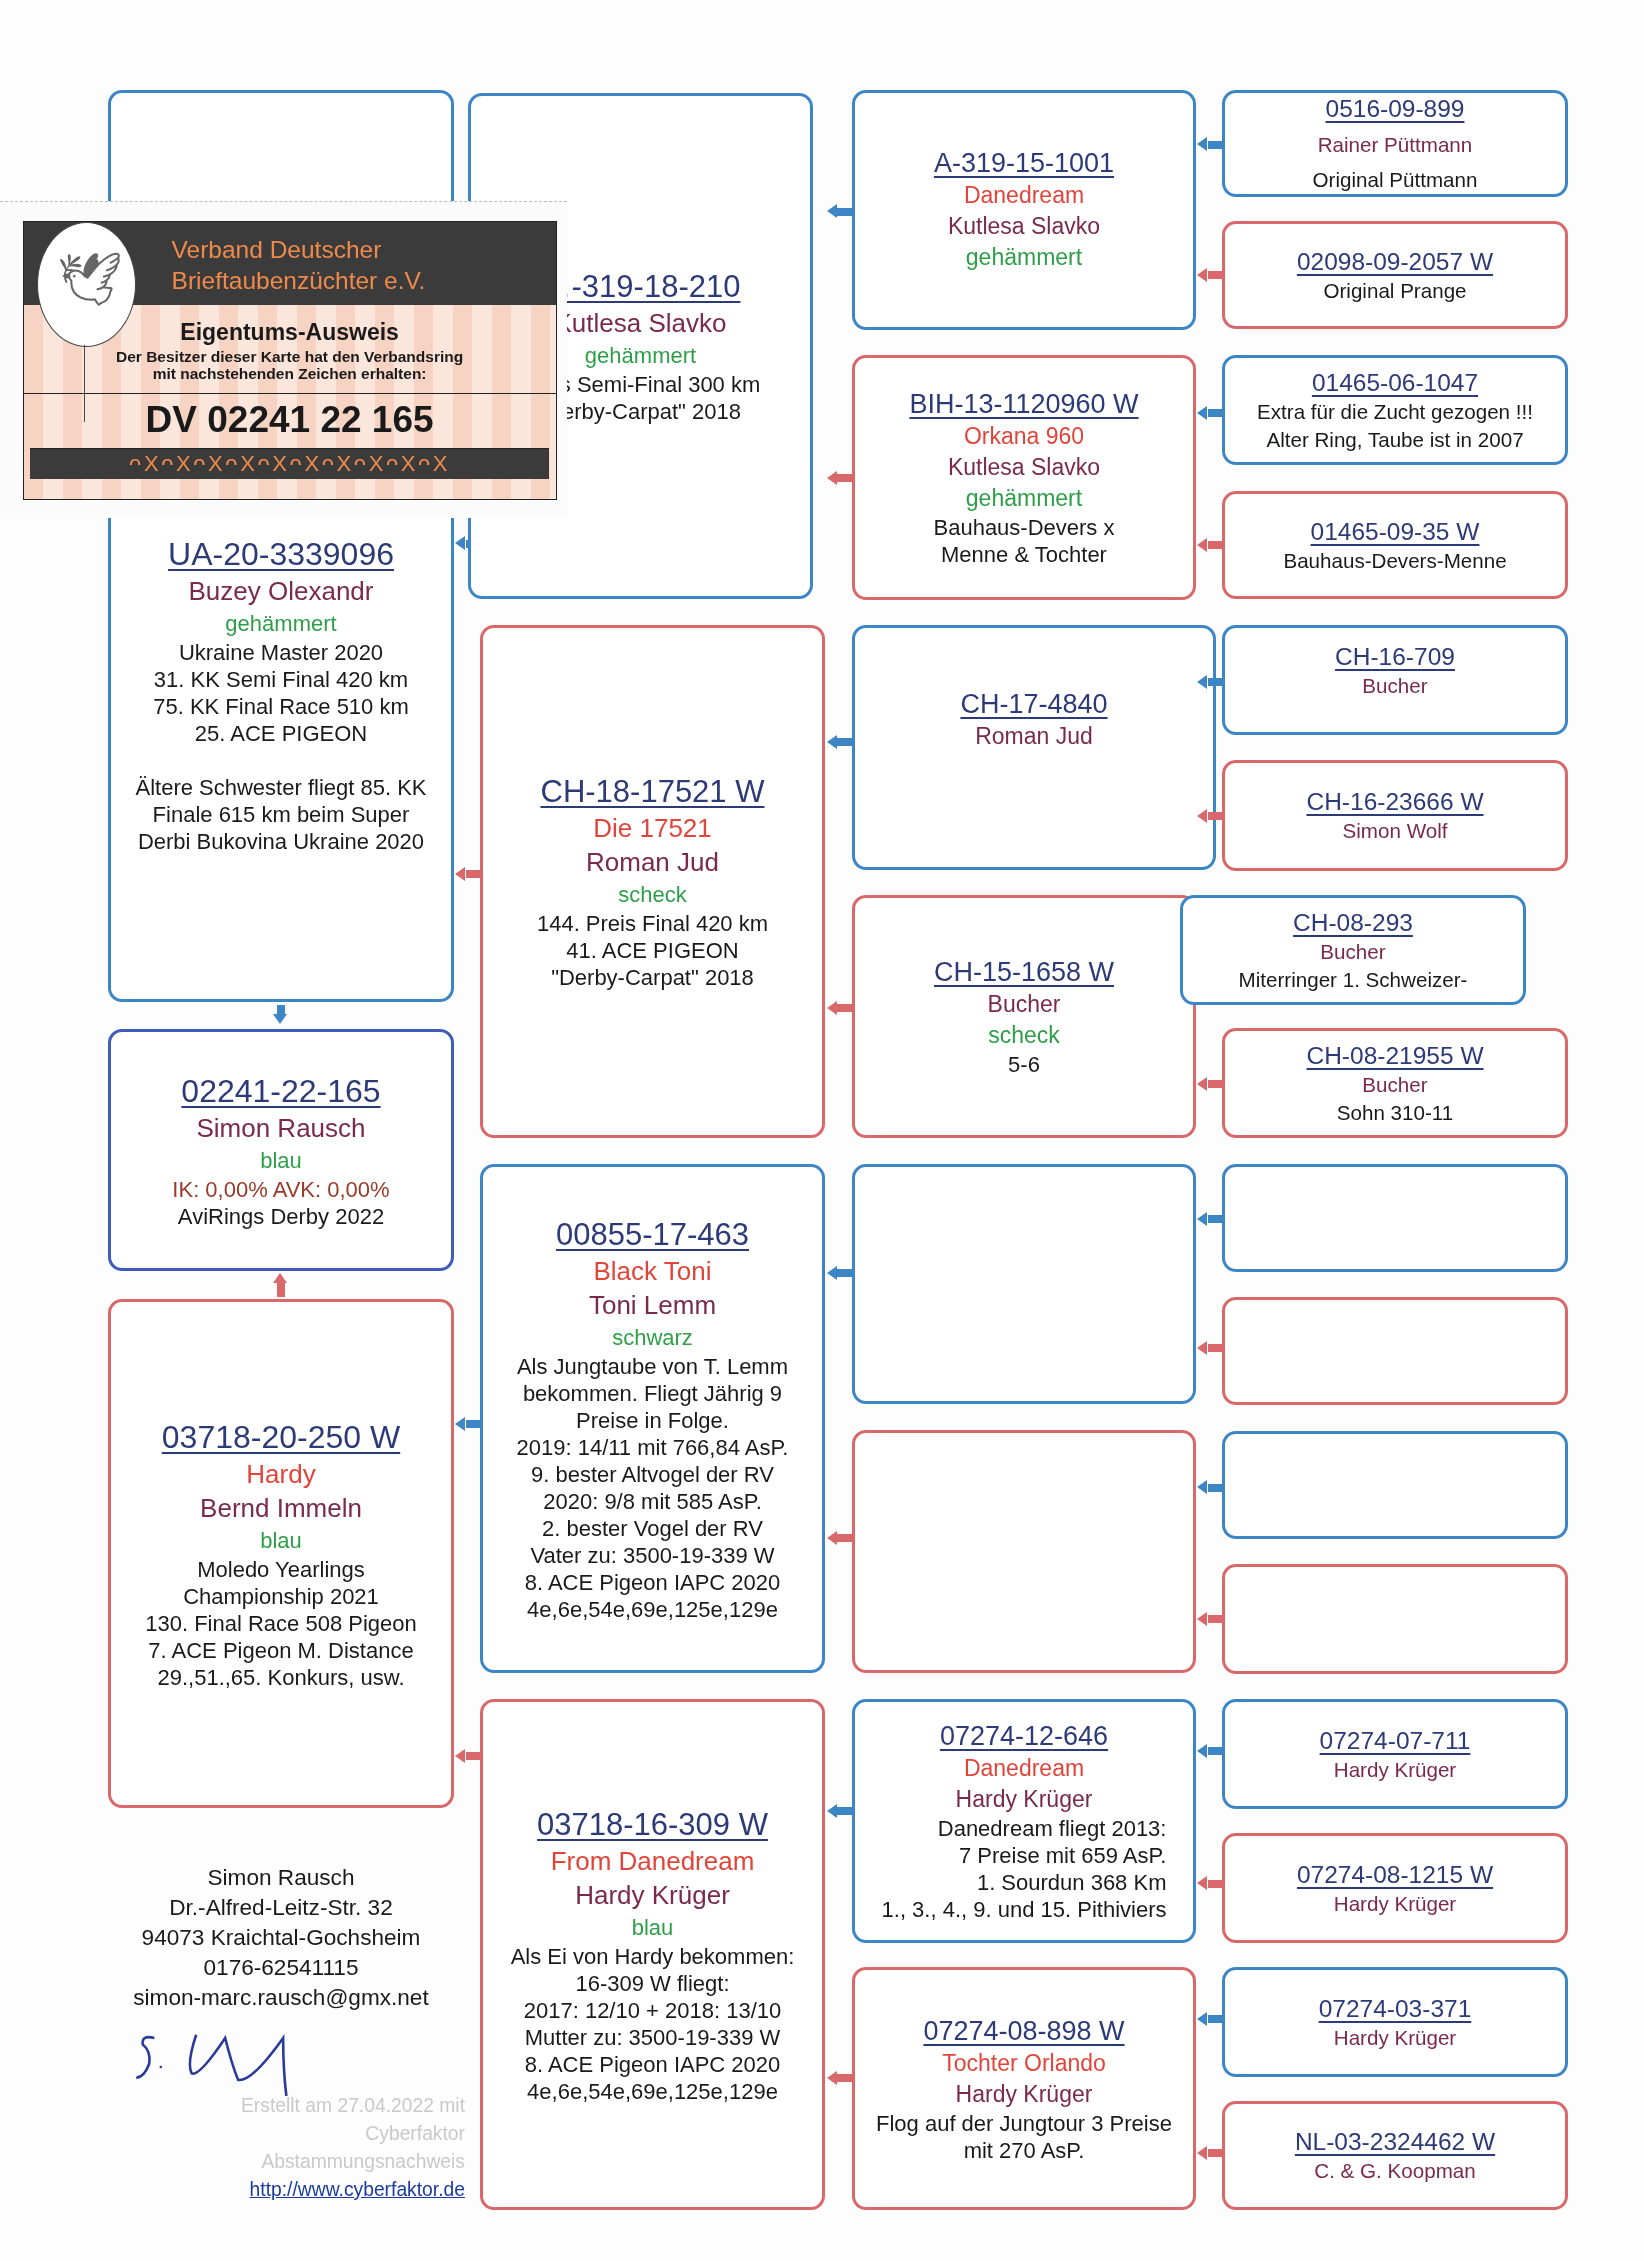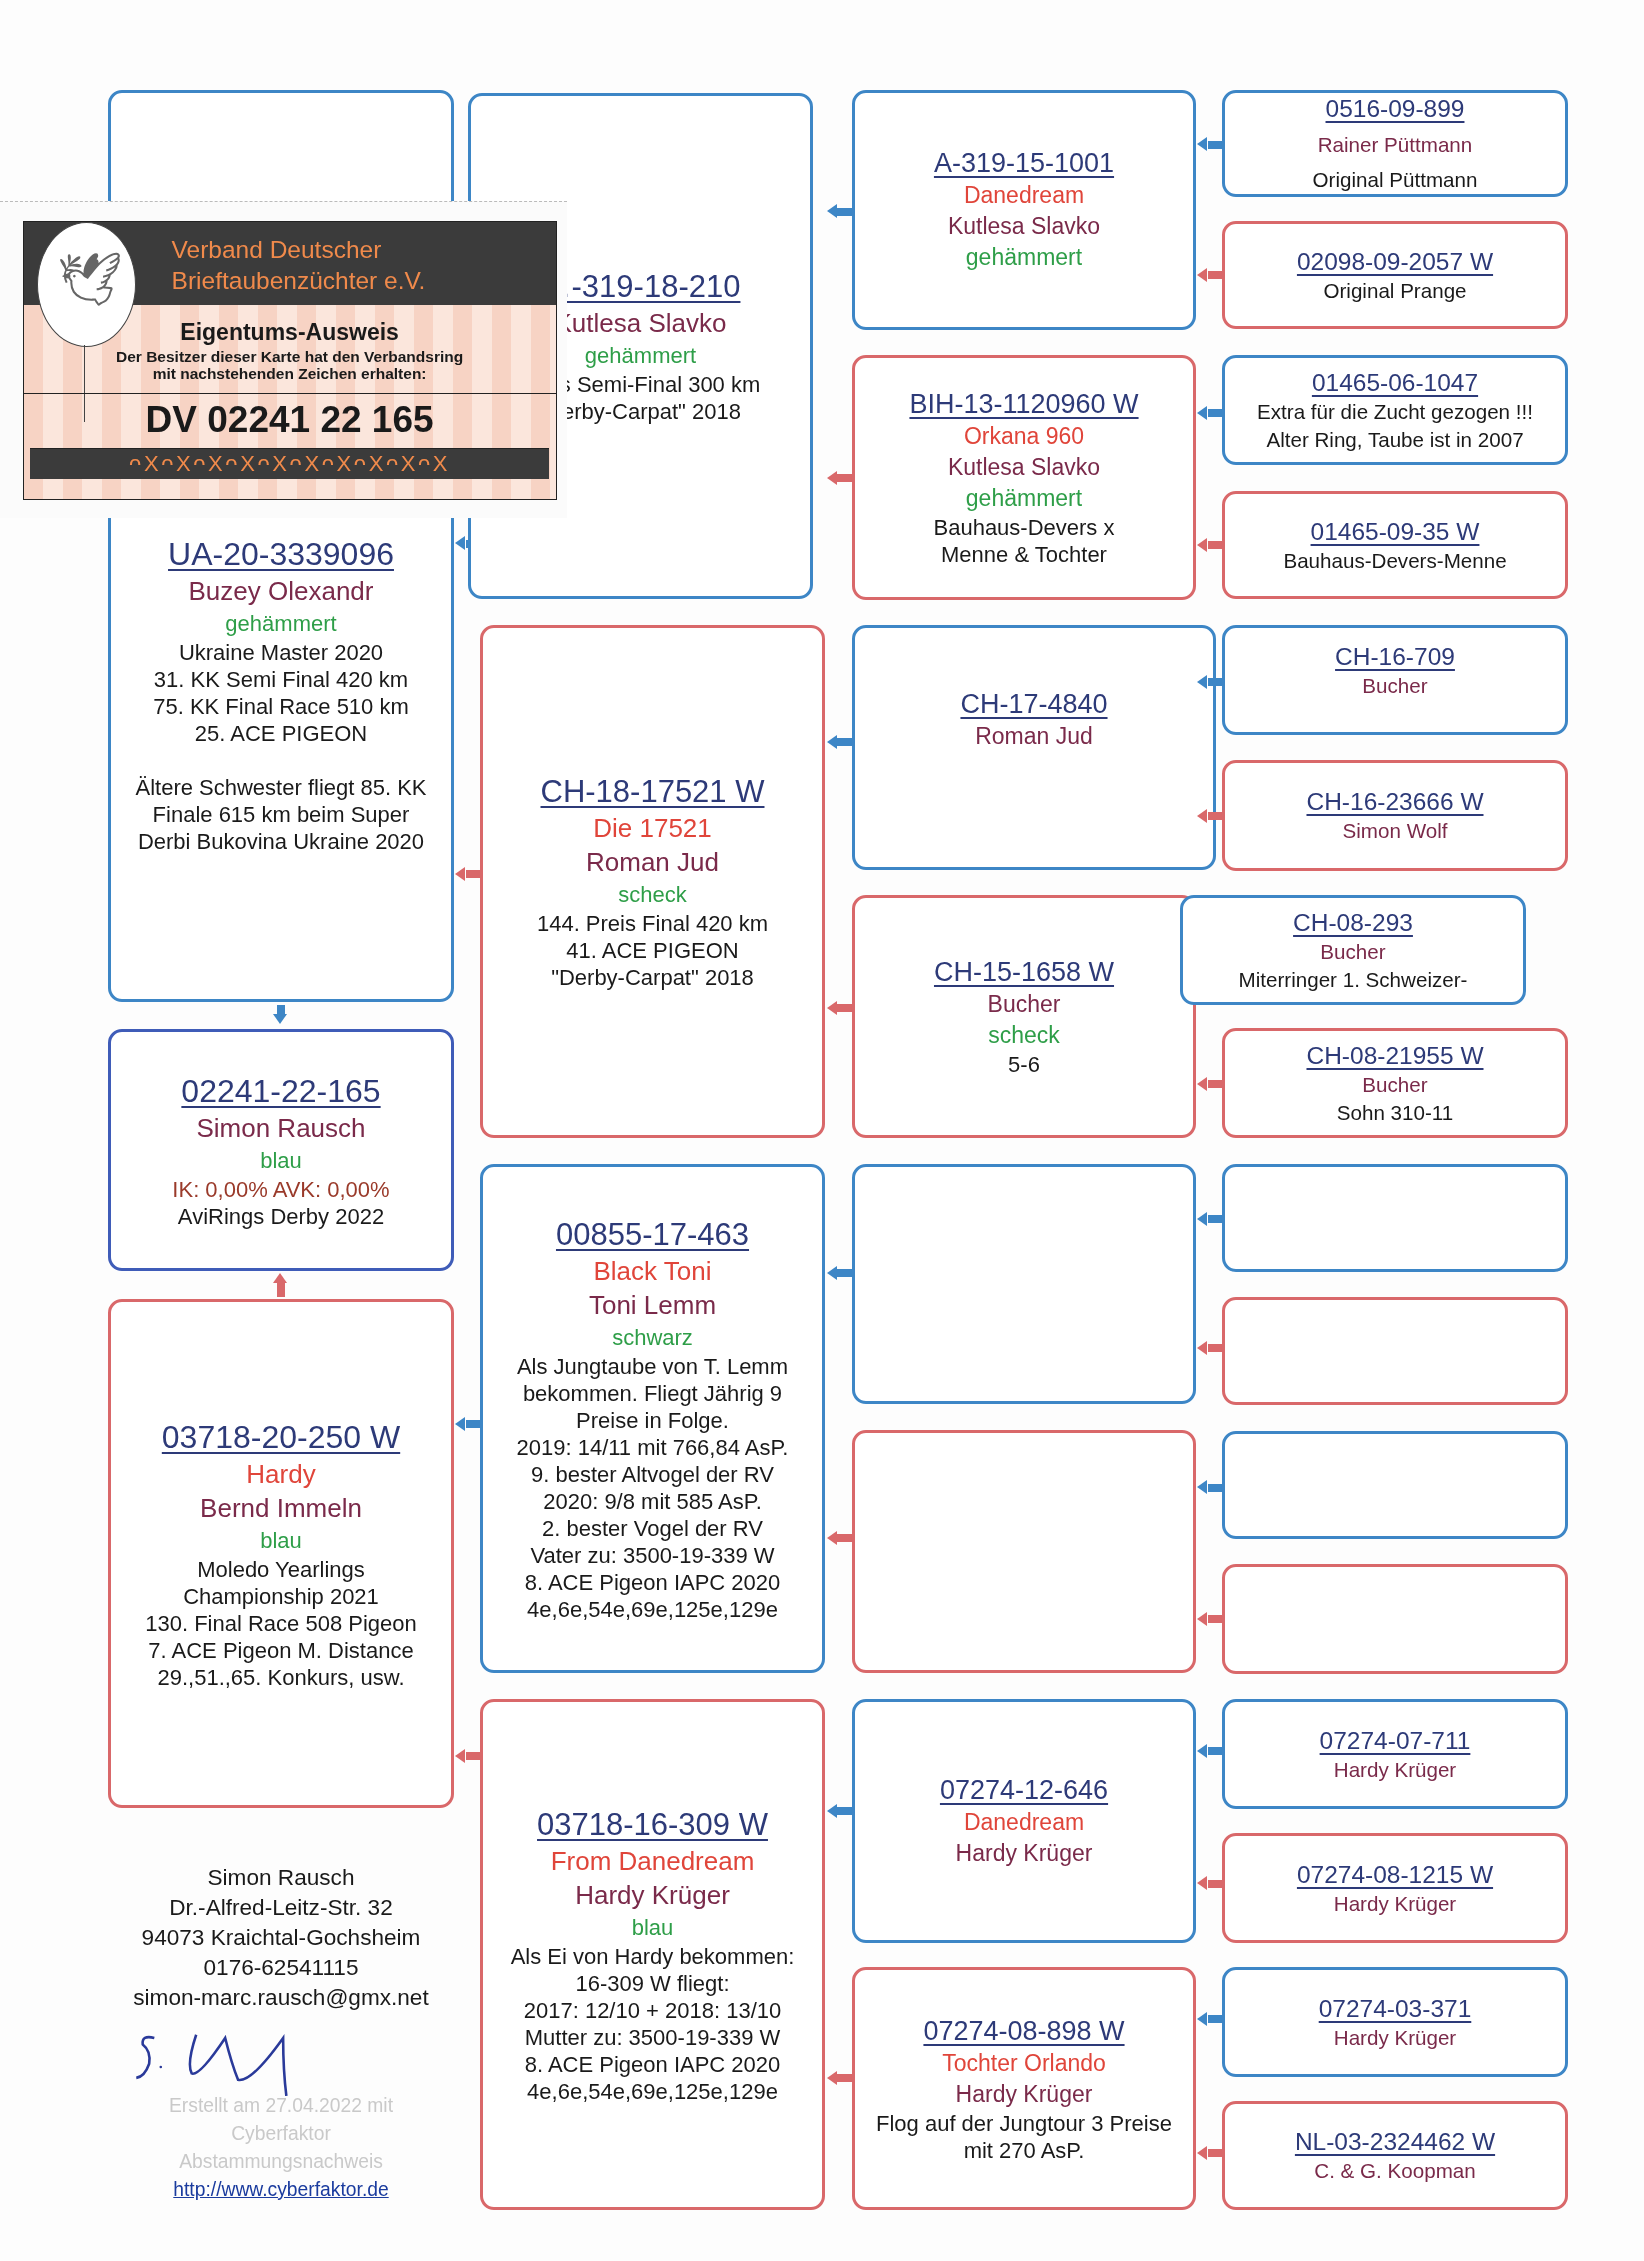--- a/index.html
+++ b/index.html
@@ -47,21 +47,21 @@
   .card-logo { position:absolute; left:13px; top:0; width:97px; height:123px; border-radius:50%; border:1.9px solid #444; background:#fff; }
   .card-logo span { position:absolute; left:19.3px; top:26px; font-size:52px; color:#666; }
   .card-pin { position:absolute; left:60px; top:123px; width:1.9px; height:77px; background:#444; }
   .card-title { position:absolute; left:0; width:100%; top:97px; text-align:center; font-weight:bold; font-size:23px; }
   .card-text { position:absolute; left:0; width:100%; top:126px; text-align:center; font-weight:bold; font-size:15.5px; line-height:17px; }
   .card-ring { position:absolute; left:0; width:100%; top:171px; text-align:center; font-weight:bold; font-size:37px; border-top:1.3px solid #222; padding-top:5.2px; }
   .card-band { position:absolute; left:6.4px; right:6.4px; top:226px; height:30px; background:#3b3b3b; color:#f08a4b;
                font-size:22px; line-height:30px; letter-spacing:2.6px; text-align:center; overflow:hidden; white-space:nowrap; border-top:1.3px solid #222; }
   .owner { position:absolute; left:97px; width:368px; top:1863px; text-align:center; font-size:22.6px; line-height:30px; }
   .sig { position:absolute; left:135px; top:2025px; }
-  .footer { position:absolute; left:97px; width:368px; top:2092px; text-align:center; color:#c9c9c9; font-size:19.3px; line-height:28px; }
+  .footer { position:absolute; left:97px; width:368px; top:2092px; text-align:right; color:#c9c9c9; font-size:19.3px; line-height:28px; }
   .footer a { color:#1a3b9e; text-decoration:underline; }
 </style>
 </head>
 <body>
 
 <div class="abs title" style="top:90px;">Abstammung</div>
 <div class="abs title" style="top:147px;">02241-22-165</div>
 
 <div class="box sire c1" style="left:108px; top:90px; width:346px; height:912px; padding-top:297px;">
   <div class="ring">UA-20-3339096</div>
@@ -195,20 +195,24 @@
   <div class="breeder">Bucher</div>
   <div class="pcolor">scheck</div>
   <div class="note">5-6</div>
 </div>
 <div class="box sire c3" style="left:852px; top:1164px; width:344px; height:240px;"></div>
 <div class="box dam c3" style="left:852px; top:1430px; width:344px; height:243px;"></div>
 <div class="box sire c3" style="left:852px; top:1699px; width:344px; height:244px;text-align:right;">
   <div class="ring">07274-12-646</div>
   <div class="pname">Danedream</div>
   <div class="breeder">Hardy Krüger</div>
+  <div class="note">Danedream fliegt 2013:
+7 Preise mit 659 AsP.
+1. Sourdun 368 Km
+1., 3., 4., 9. und 15. Pithiviers</div>
 </div>
 <div class="box dam c3" style="left:852px; top:1967px; width:344px; height:243px;">
   <div class="ring">07274-08-898 W</div>
   <div class="pname">Tochter Orlando</div>
   <div class="breeder">Hardy Krüger</div>
   <div class="note">Flog auf der Jungtour 3 Preise
 mit 270 AsP.</div>
 </div>
 
 <div class="arrow arrow-l blue" style="left:1197px; top:137px;"></div>

